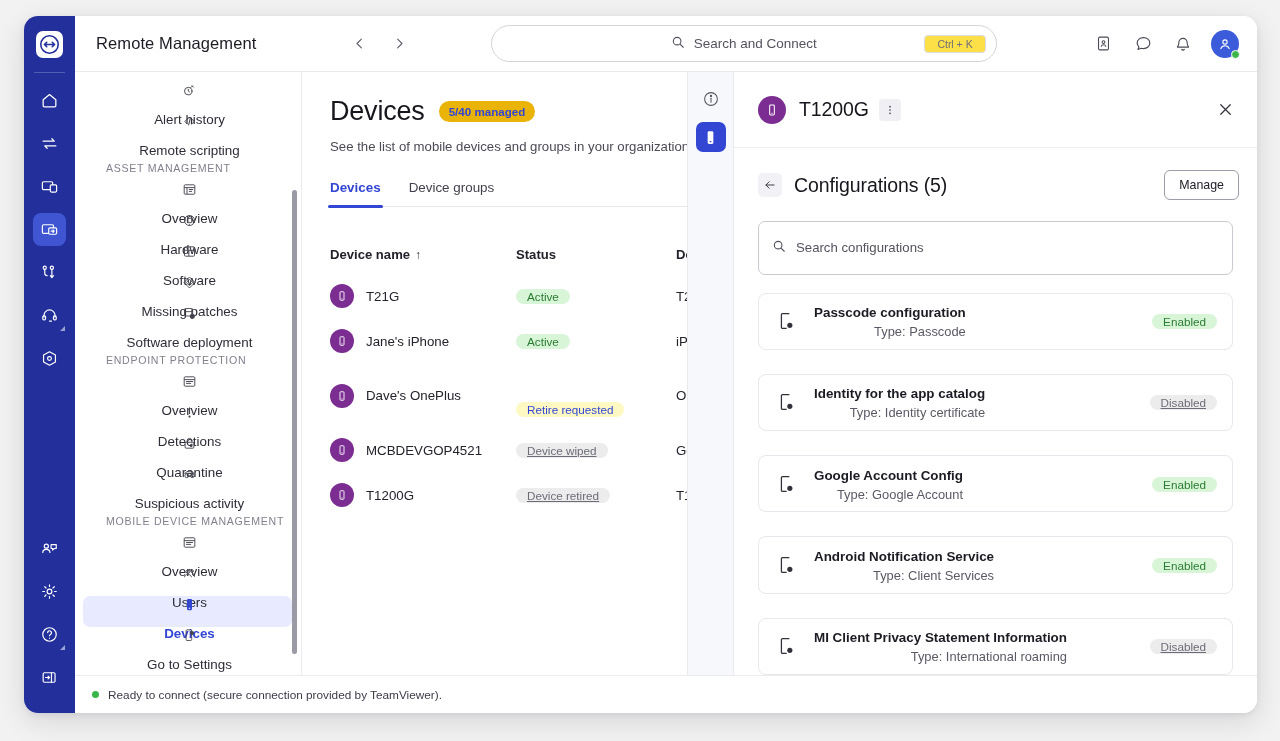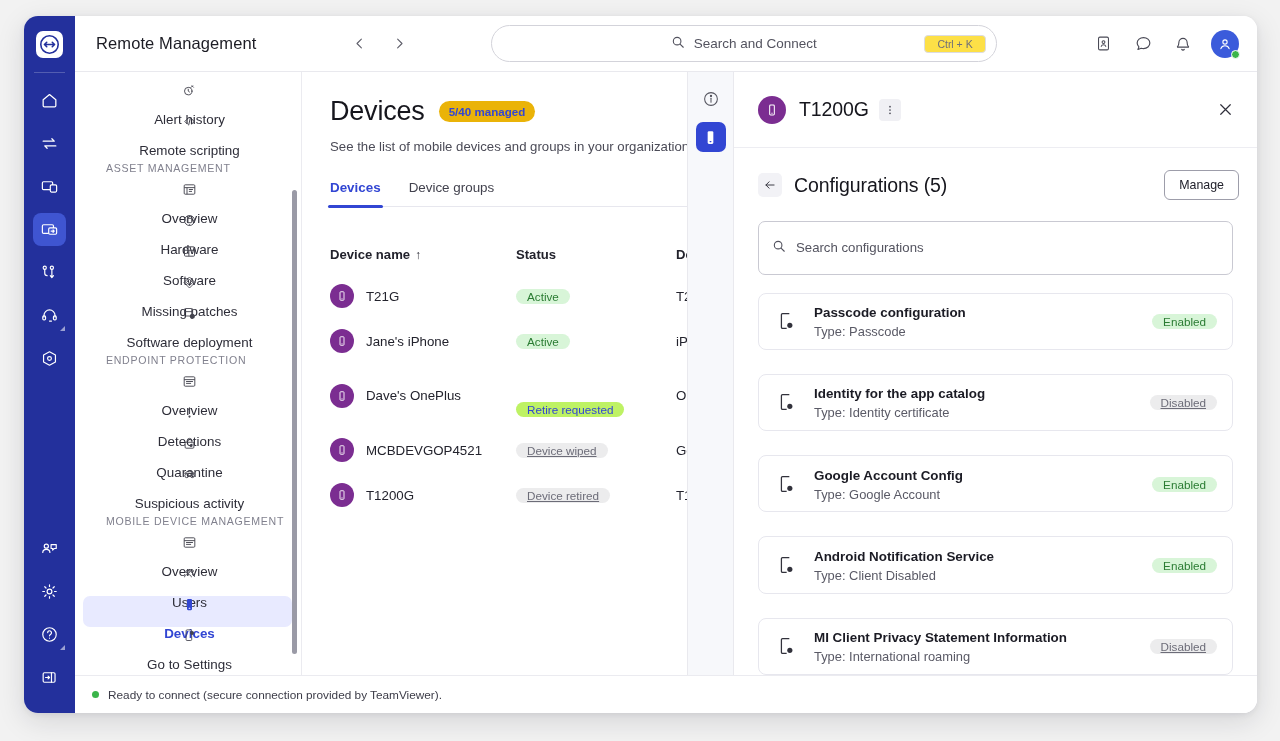--- a/index.html
+++ b/index.html
@@ -210,21 +210,21 @@
     background: #7b2d91;
     display:flex; align-items:center; justify-content:center;
     flex: 0 0 24px;
   }
   .badge {
     display: inline-block;
     font-size: 11.7px; padding: 1px 11px; border-radius: 11px;
     font-weight: 400;
   }
   .badge.active { background: #d8f5d8; color: #2b7c33; }
-  .badge.retire { background: #bef264; color: #3246d3; margin-top: 28px; }
+  .badge.retire { background: #fef9c3; color: #3246d3; margin-top: 28px; }
   .badge.grey   { background: #ececed; color: #6c6c78; text-decoration: underline; }
   .col-model { color:#53535f; }
 
   
   .detail-rail {
     position: absolute;
     right: 0; top: 0; bottom: 0;
     width: 46px;
     background: #f7f8fb;
     border-left: 1px solid #e9e9ee;
@@ -288,21 +288,21 @@
 
   .cfg-search {
     margin: 21px 24px 0 24px;
     height: 56px;
     border: 1px solid #c9c9d2; border-radius: 7px;
     display: flex; align-items: center; gap: 10px;
     padding: 0 13px; cursor: text;
   }
   .cfg-search .ph { font-size: 13.2px; color: #53535f; }
 
-  .cfg-list { margin: 18px 24px 0 24px; display: flex; flex-direction: column; gap: 24px; overflow: hidden;}
+  .cfg-list { margin: 18px 24px 0 24px; display: flex; flex-direction: column; gap: 24px; overflow: hidden; text-align: right;}
   .cfg-card {
     border: 1px solid #e7e7ee; border-radius: 8px;
     height: 61px;
     display: flex; align-items: center;
     padding: 0 15px 0 16px;
     background: #fff;
     cursor: pointer;
   }
   .cfg-icon { width: 22px; height: 24px; flex:0 0 22px; color:#32323c; display:flex; align-items:center; justify-content:center;}
   .cfg-text { margin-left: 17px; min-width: 0; }
@@ -868,21 +868,21 @@
 
             <div class="cfg-card">
               <span class="cfg-icon">
                 <svg width="20" height="22" viewBox="0 0 24 24" fill="none" stroke="currentColor" stroke-width="1.5" stroke-linejoin="round">
                     <path d="M16 3.2H7.8A1.3 1.3 0 006.5 4.5v15a1.3 1.3 0 001.3 1.3h5"></path>
                     <circle cx="16.6" cy="17.2" r="3.1" fill="currentColor" stroke="none"></circle>
                   </svg>
               </span>
               <span class="cfg-text">
                 <span class="cfg-title">Android Notification Service</span>
-                <span class="cfg-type" style="display:block">Type: Client Disabled</span>
+                <span class="cfg-type" style="display:block">Type: Client Services</span>
               </span>
               <span class="cfg-state"><span class="badge active">Enabled</span></span>
             </div>
 
             <div class="cfg-card">
               <span class="cfg-icon">
                 <svg width="20" height="22" viewBox="0 0 24 24" fill="none" stroke="currentColor" stroke-width="1.5" stroke-linejoin="round">
                     <path d="M16 3.2H7.8A1.3 1.3 0 006.5 4.5v15a1.3 1.3 0 001.3 1.3h5"></path>
                     <circle cx="16.6" cy="17.2" r="3.1" fill="currentColor" stroke="none"></circle>
                   </svg>

